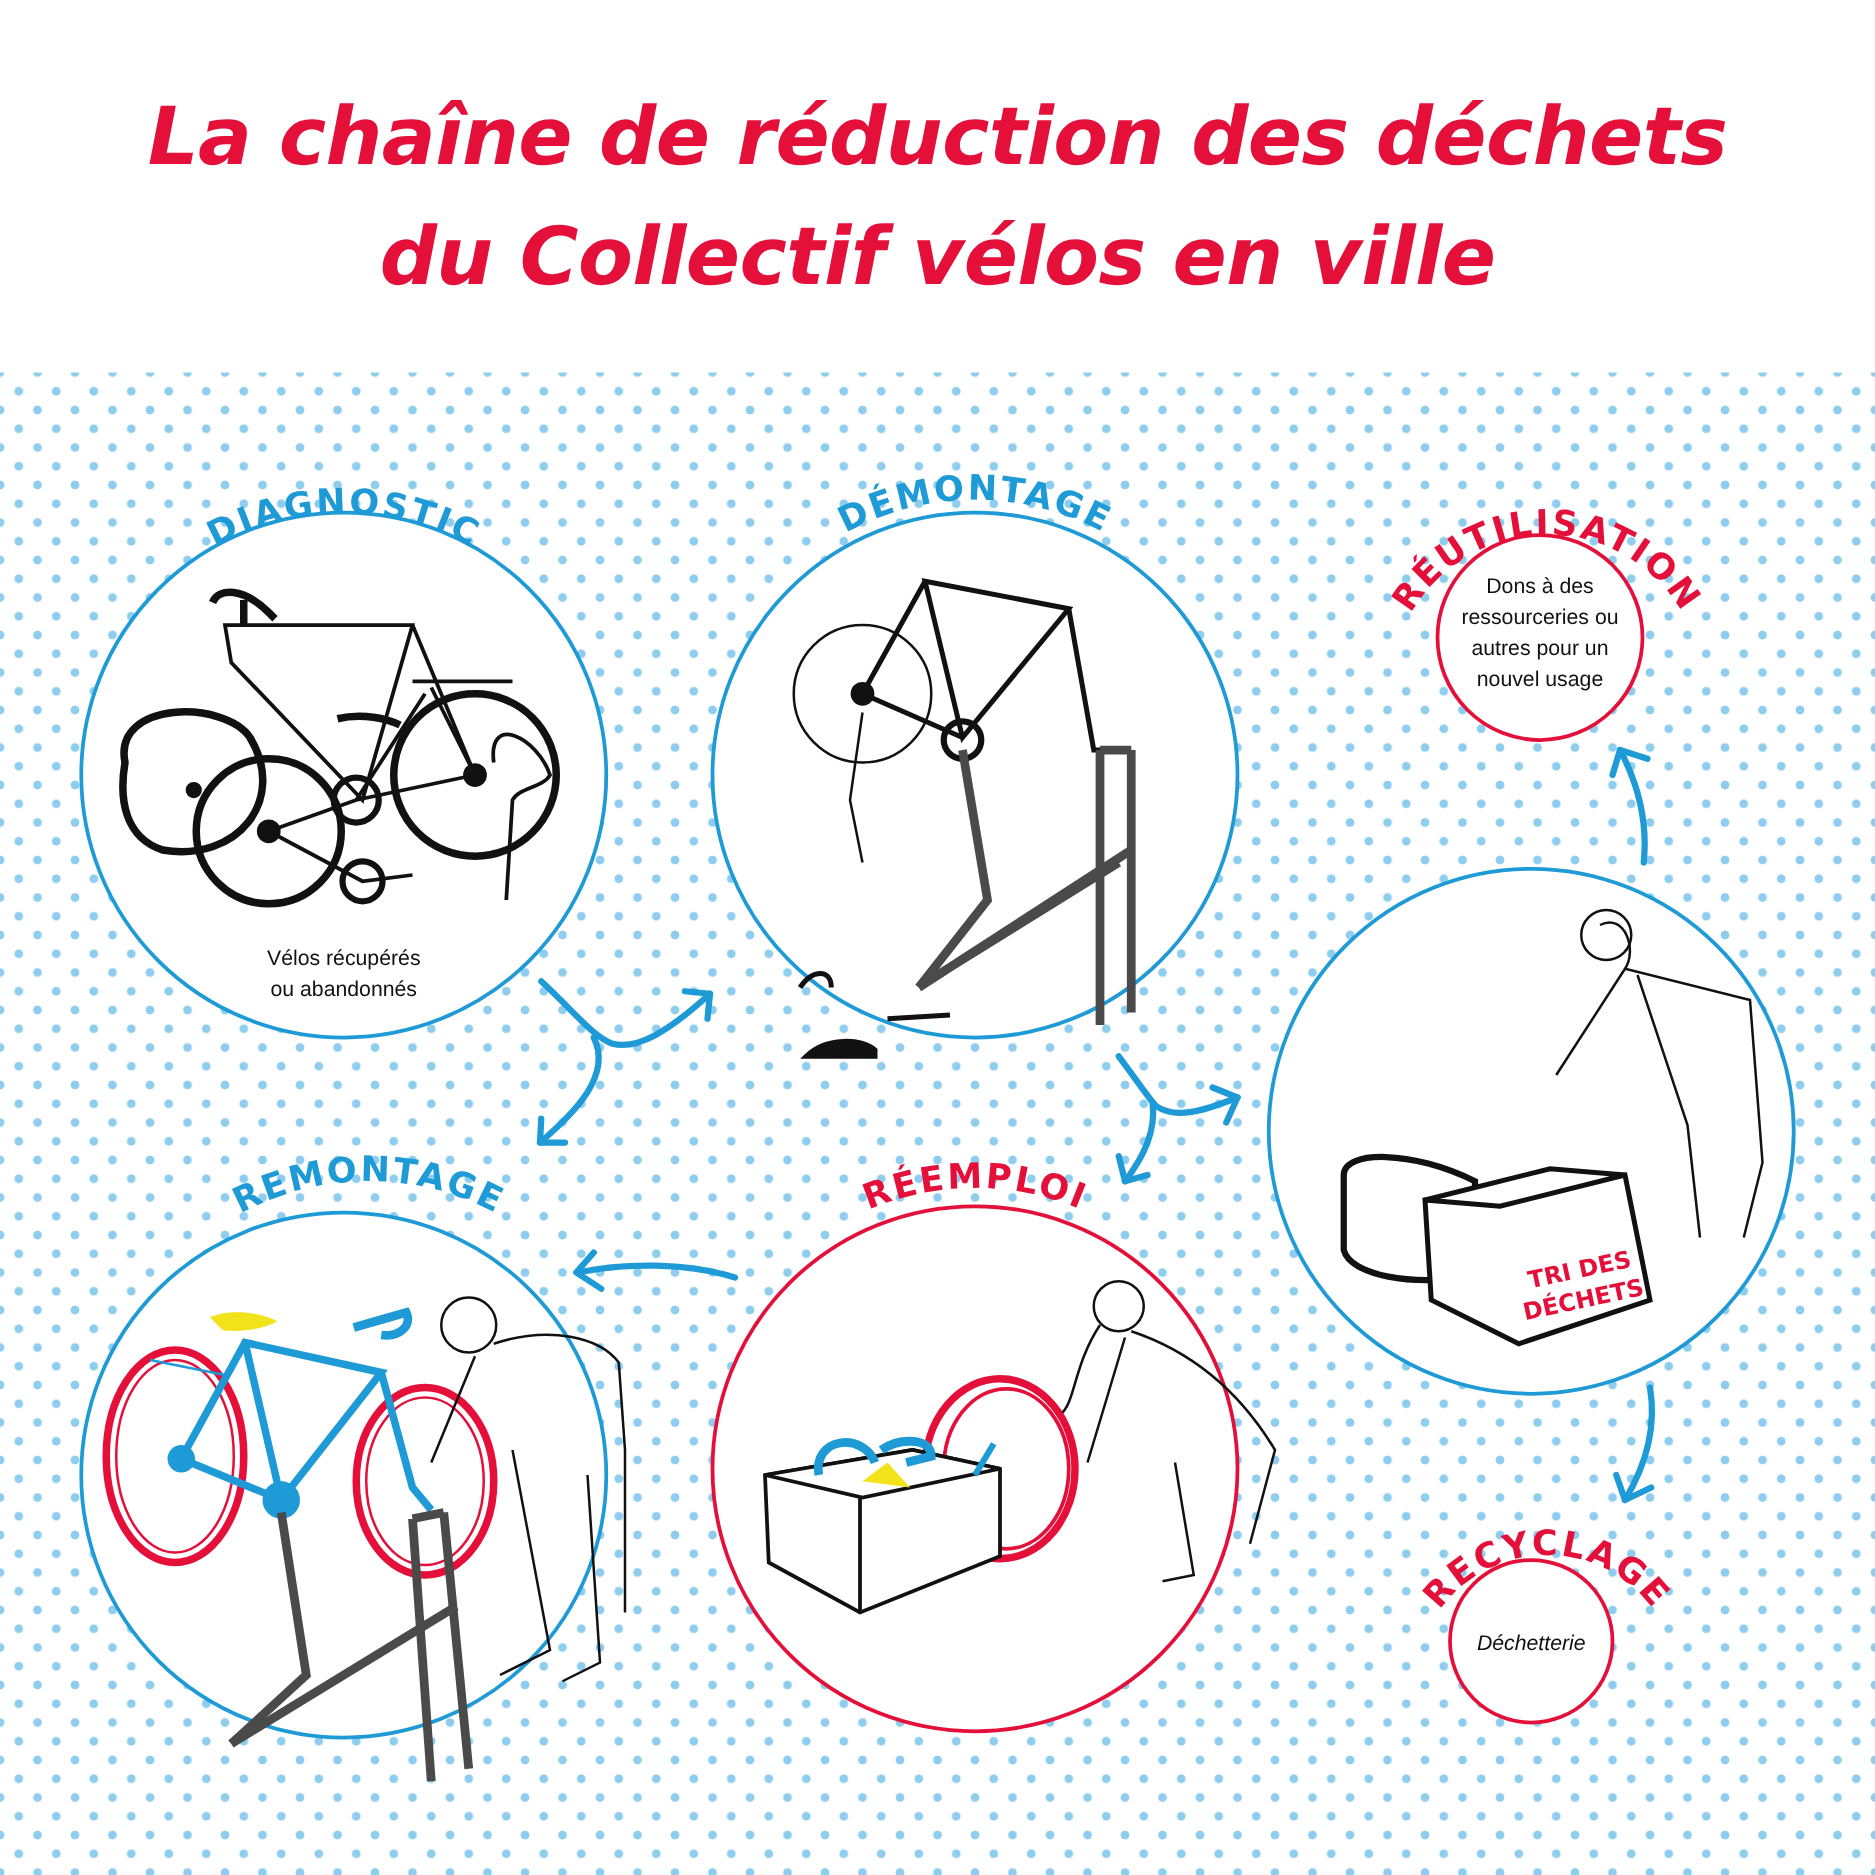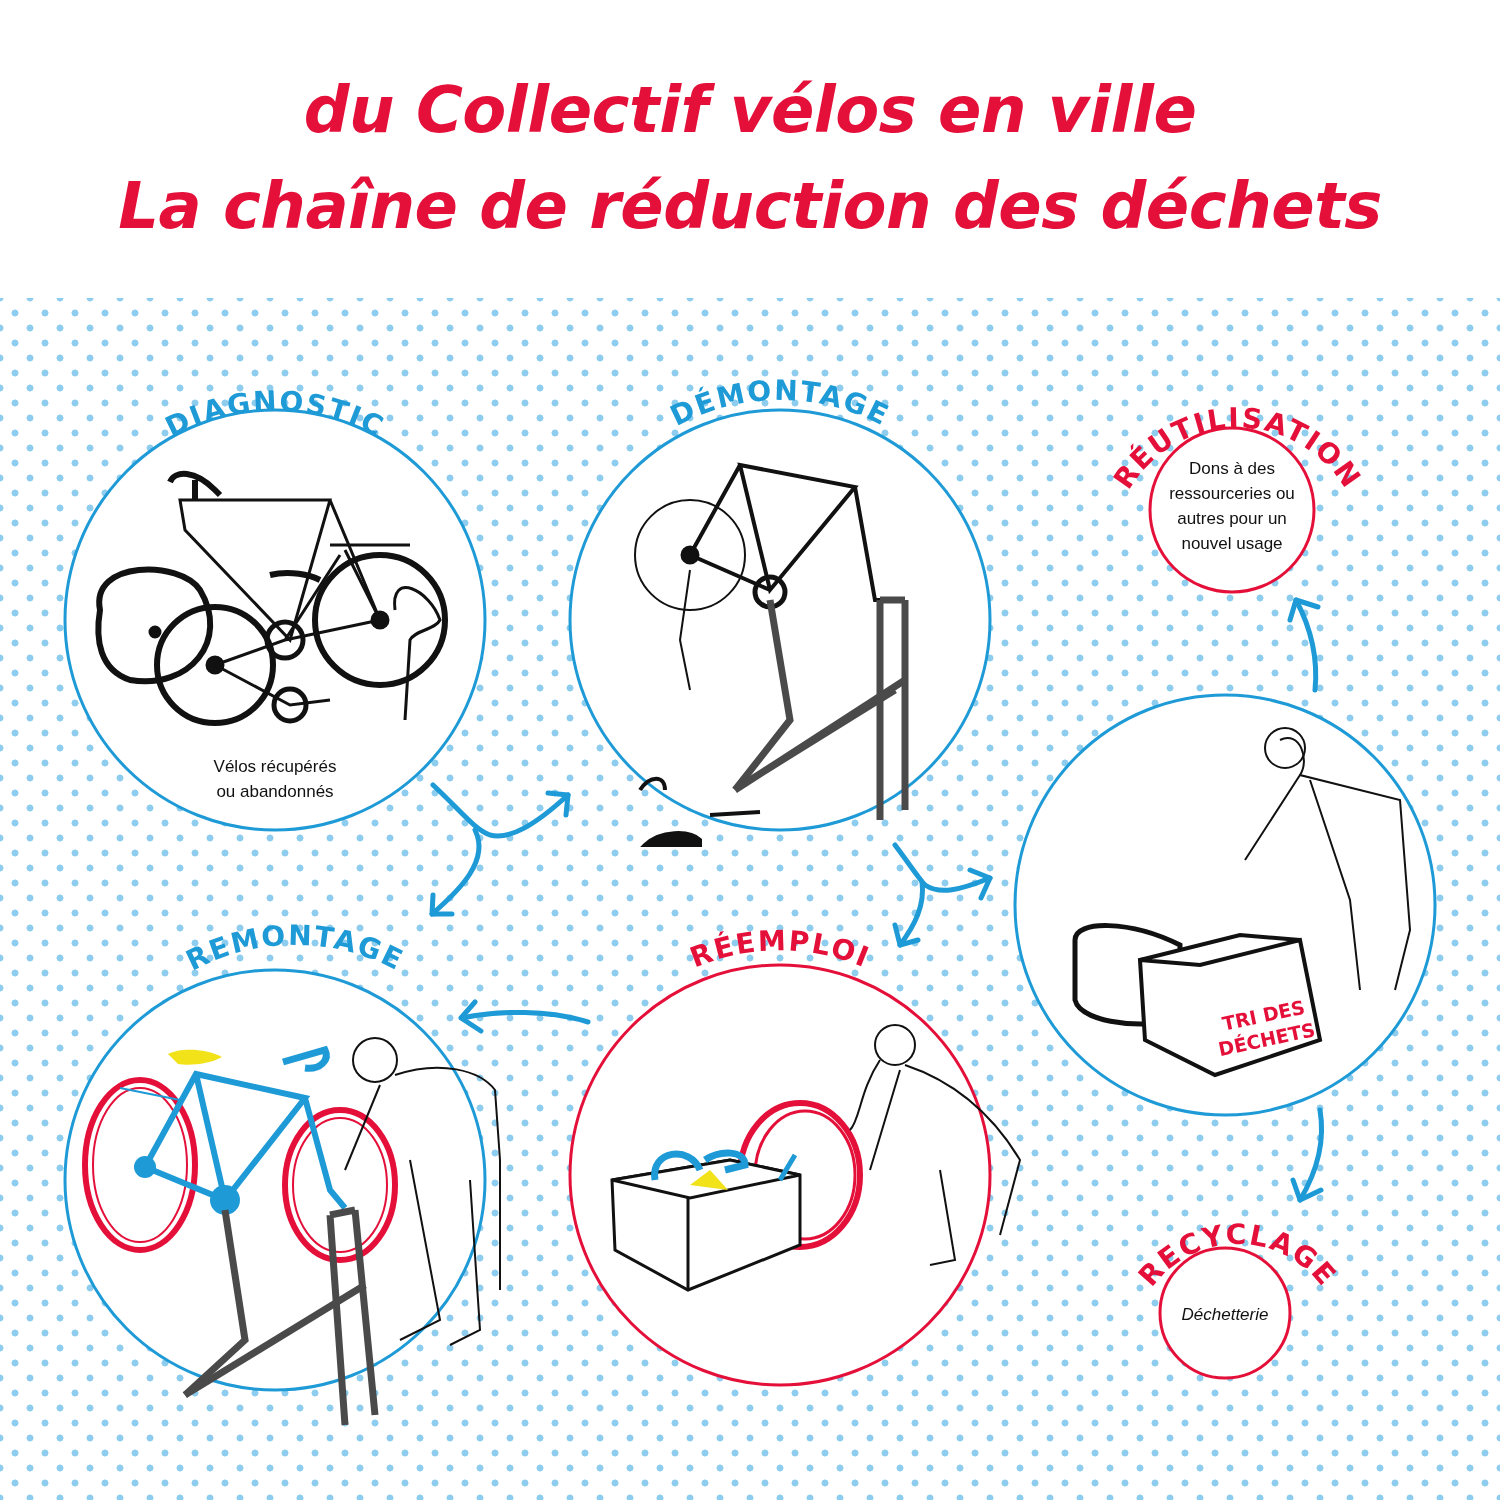--- a/index.html
+++ b/index.html
@@ -26,22 +26,22 @@
     }
     svg.stage { position: absolute; left: 0; top: 0; }
     .label-text {
       font-family: "DejaVu Sans", sans-serif; font-weight: bold; font-size: 28px; letter-spacing: 2px;
     }
   </style>
 </head>
 <body>
 
 <div class="title">
+  <span>La chaîne de réduction des déchets</span>
   <span>du Collectif vélos en ville</span>
-  <span>La chaîne de réduction des déchets</span>
 </div>
 
 <div class="dots"></div>
 
 <svg class="stage" width="1500" height="1500" viewBox="0 0 1500 1500">
   <defs>
     <path id="arc-diag" d="M 150,452 A 210,210 0 0 1 400,452"></path>
     <path id="arc-demo" d="M 655,440 A 215,215 0 0 1 905,440"></path>
     <path id="arc-remo" d="M 170,985 A 215,215 0 0 1 420,985"></path>
     <path id="arc-reem" d="M 680,975 A 215,215 0 0 1 880,975"></path>

